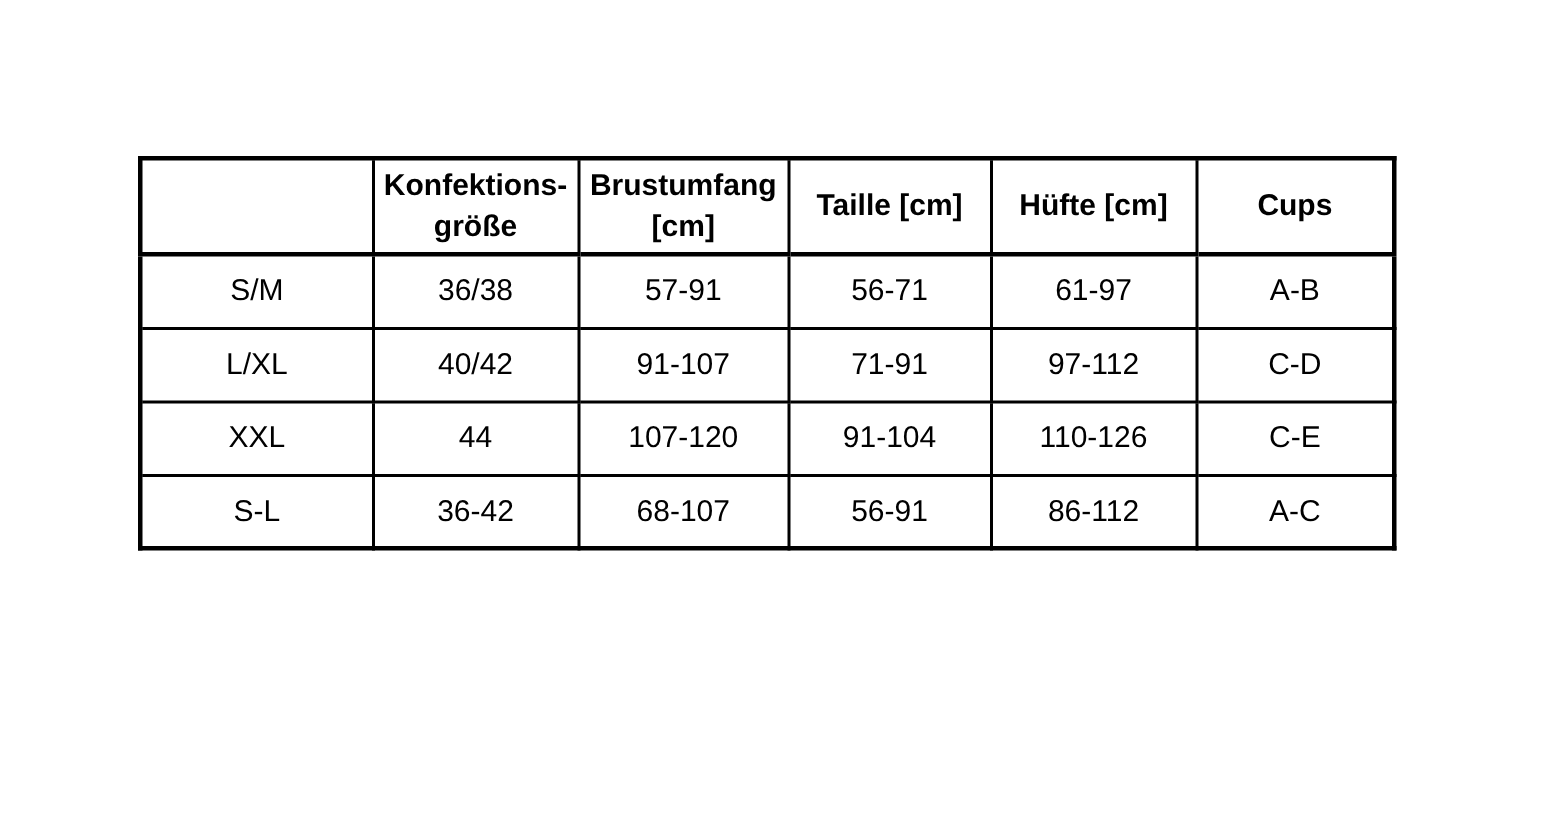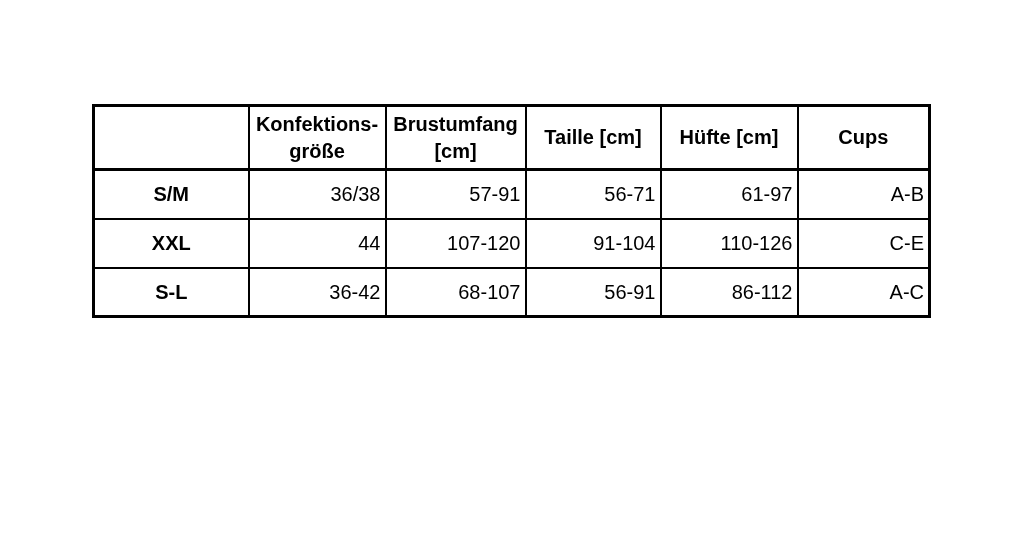--- a/index.html
+++ b/index.html
@@ -39,25 +39,24 @@
   table.size-chart thead th {
     height: 64px;
     font-weight: bold;
     white-space: pre-line;
     border-bottom: 3px solid #000000;
   }
   table.size-chart tbody tr {
     height: 49px;
   }
   table.size-chart tbody th {
-    font-weight: bold;
+    font-weight: normal;
   }
   table.size-chart tbody td {
     font-weight: normal;
-    text-align: right;
   }
 </style>
 </head>
 <body>
 
 <div class="page">
   <table class="size-chart">
     <colgroup>
       <col style="width:155px">
       <col style="width:137px">
@@ -81,20 +80,28 @@
     <tbody>
       <tr>
         <th>S/M</th>
         <td>36/38</td>
         <td>57-91</td>
         <td>56-71</td>
         <td>61-97</td>
         <td>A-B</td>
       </tr>
       <tr>
+        <th>L/XL</th>
+        <td>40/42</td>
+        <td>91-107</td>
+        <td>71-91</td>
+        <td>97-112</td>
+        <td>C-D</td>
+      </tr>
+      <tr>
         <th>XXL</th>
         <td>44</td>
         <td>107-120</td>
         <td>91-104</td>
         <td>110-126</td>
         <td>C-E</td>
       </tr>
       <tr>
         <th>S-L</th>
         <td>36-42</td>

